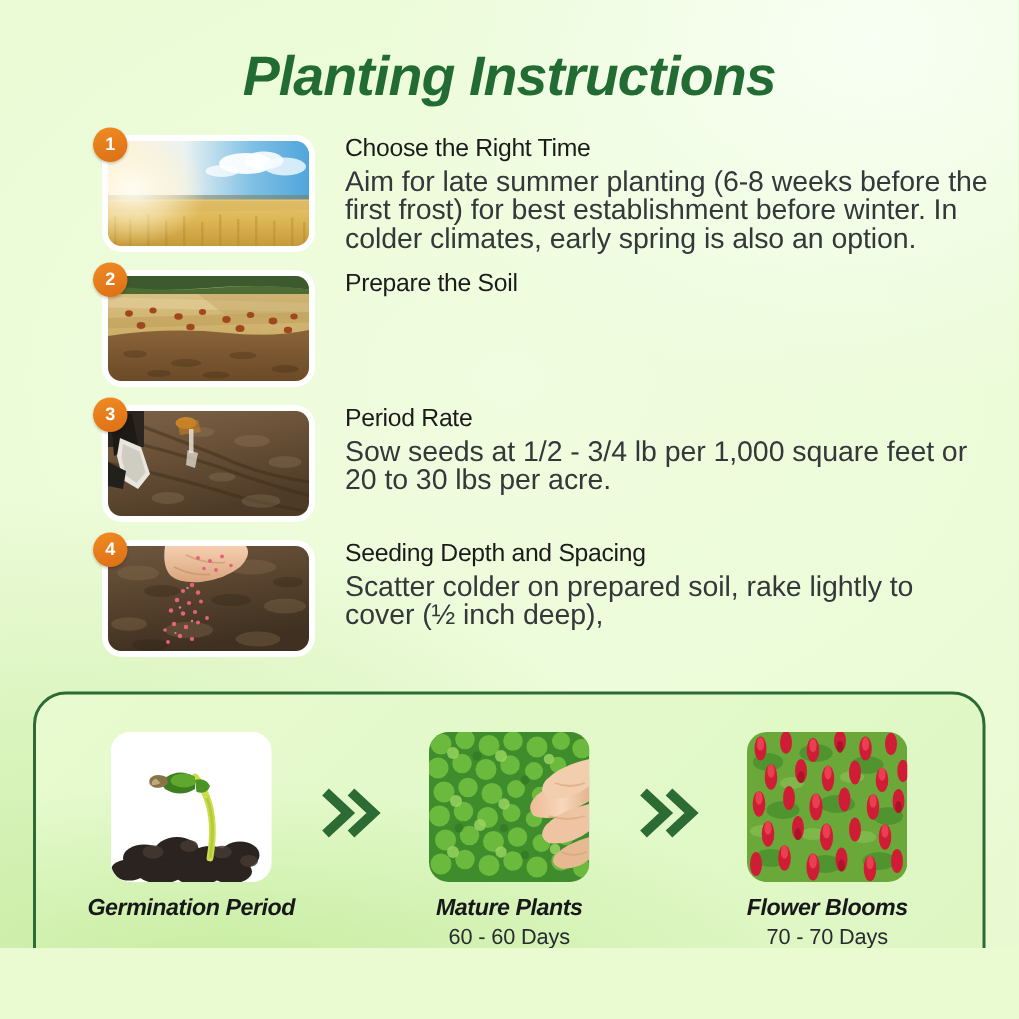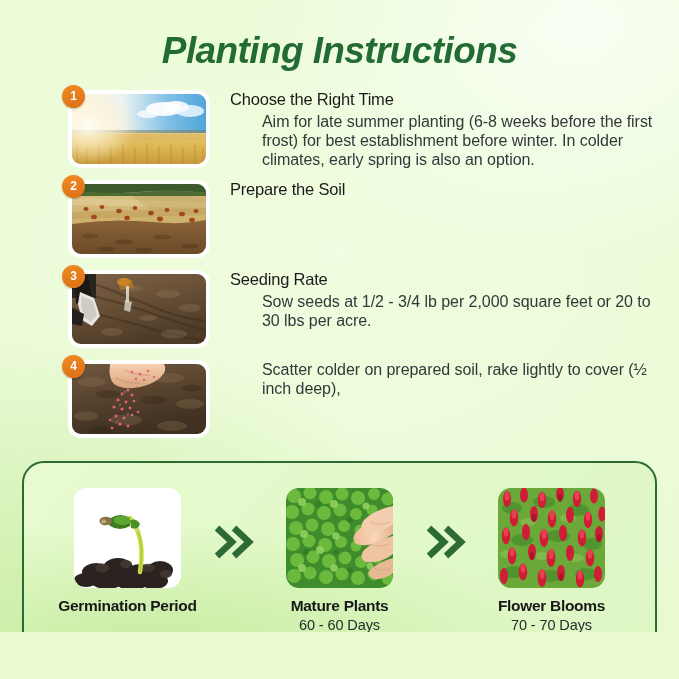--- a/index.html
+++ b/index.html
@@ -97,26 +97,25 @@
     padding-right: 16px;
   }
   .step-title {
     font-size: 16.5px;
     font-weight: normal;
     color: #1b1b1b;
     letter-spacing: -0.2px;
     margin-bottom: 3px;
   }
   .step-body {
-    font-size: 16px;
+    font-size: 19px;
     line-height: 19px;
     color: #33383a;
     letter-spacing: -0.05px;
     max-width: 430px;
-    margin-left: 32px;
   }
 
   
   .timeline {
     position: absolute;
     left: 22px;
     top: 461px;
     width: 635px;
     height: 196px;
     box-sizing: border-box;
@@ -141,20 +140,21 @@
     height: 100px;
     margin: 0 auto 9px auto;
     border-radius: 13px;
     overflow: hidden;
     background: #fff;
   }
   .stage-img svg { display: block; width: 100%; height: 100%; }
   .stage-label {
     font-size: 15.5px;
     font-weight: bold;
+    font-style: italic;
     color: #17181a;
     letter-spacing: -0.3px;
     margin-bottom: 2px;
   }
   .stage-value {
     font-size: 14.5px;
     color: #262b2d;
     letter-spacing: -0.1px;
   }
 
@@ -316,22 +316,22 @@
             <path d="M10 22 L21 27 L25 41 L19 48 L12 43 L9 31 Z" fill="#cfccc2"></path>
             <path d="M0 34 L12 40 L10 52 L0 50 Z" fill="#22201c"></path>
             <ellipse cx="52" cy="8" rx="7" ry="4" fill="#d98e2b" opacity="0.85"></ellipse>
             <path d="M46 6 L60 6 L62 14 L48 16 Z" fill="#c5801f" opacity="0.6"></path>
             <rect x="54" y="12" width="3" height="16" fill="#e5e1d6" opacity="0.85"></rect>
             <path d="M53 26 L60 28 L58 38 L52 36 Z" fill="#ece8dd" opacity="0.7"></path>
           </svg>
         </div>
       </div>
       <div class="step-text">
-        <div class="step-title">Seeding Rate</div>
-        <div class="step-body">Sow seeds at 1/2 - 3/4 lb per 2,000 square feet or 20 to 30 lbs per acre.</div>
+        <div class="step-title">Period Rate</div>
+        <div class="step-body">Sow seeds at 1/2 - 3/4 lb per 1,000 square feet or 20 to 30 lbs per acre.</div>
       </div>
     </div>
 
     <div class="step">
       <div class="thumb-wrap">
         <div class="badge">4</div>
         <div class="thumb">
           <svg viewBox="0 0 134 70" preserveAspectRatio="none">
             <defs>
               <linearGradient id="soil4" x1="0" y1="0" x2="0.3" y2="1">
@@ -391,20 +391,21 @@
               <circle cx="53" cy="28" r="0.8"></circle>
                 <circle cx="48" cy="41" r="0.8"></circle>
                 <circle cx="56" cy="50" r="0.8"></circle>
               <circle cx="70" cy="12" r="0.7"></circle>
                 <circle cx="45" cy="58" r="0.7"></circle>
             </g>
           </svg>
         </div>
       </div>
       <div class="step-text">
+        <div class="step-title">Seeding Depth and Spacing</div>
         <div class="step-body">Scatter colder on prepared soil, rake lightly to cover (½ inch deep),</div>
       </div>
     </div>
 
   </div>
 
   <div class="timeline">
 
     <div class="stage">
       <div class="stage-img">

